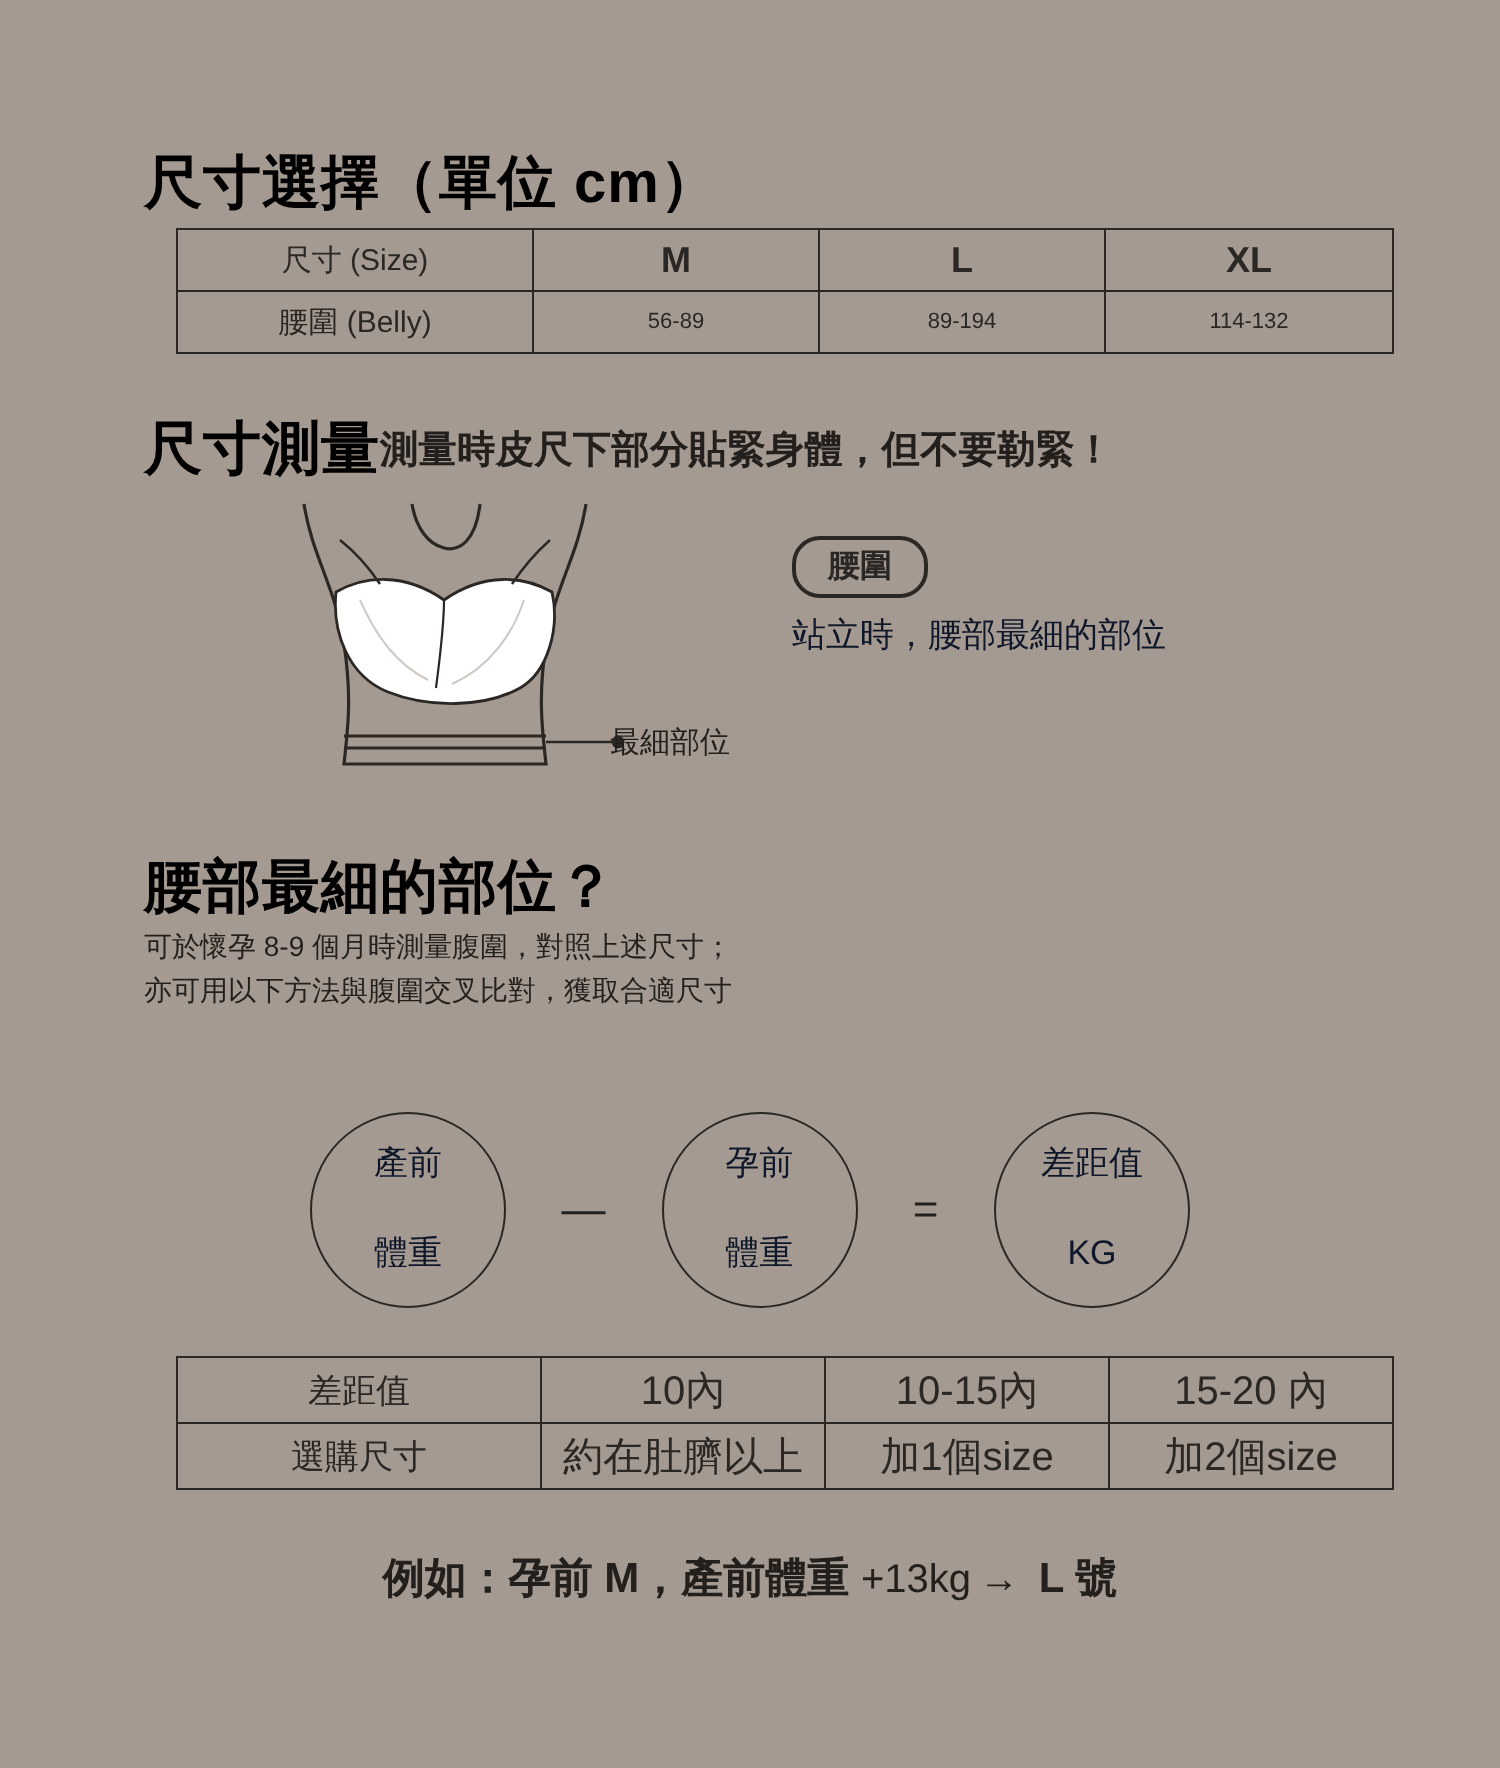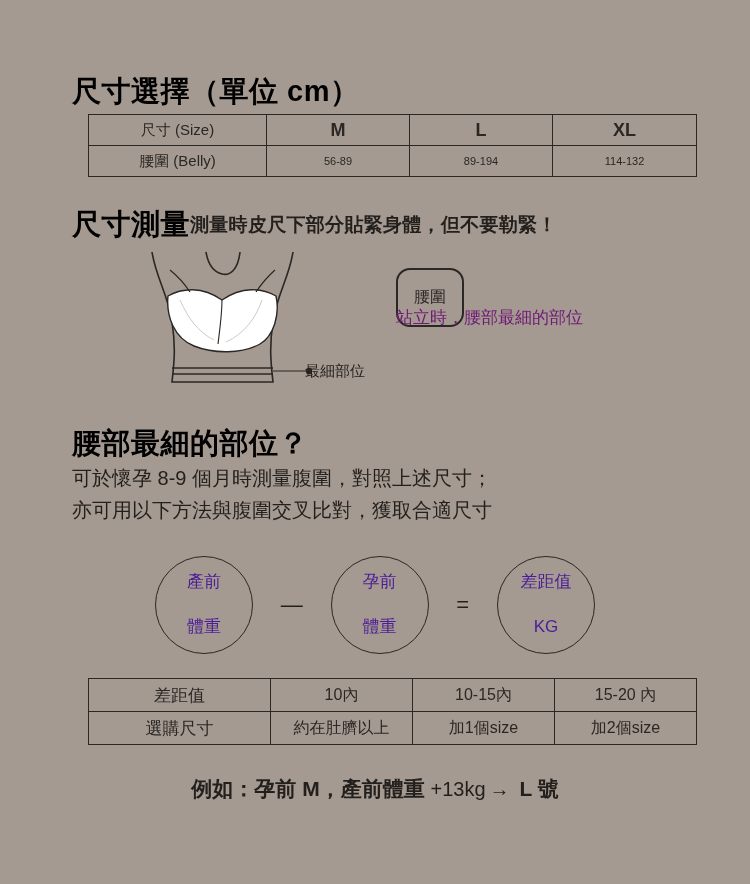--- a/index.html
+++ b/index.html
@@ -93,53 +93,53 @@
     width: 250px;
     height: 150px;
   }
 
   .callout-tag {
     position: absolute;
     left: 396px;
     top: 268px;
     border: 2px solid #2b2724;
     border-radius: 14px;
-    padding: 17px 16px;
+    padding: 3px 16px;
     font-size: 16px;
-    font-weight: normal;
+    font-weight: bold;
     background: transparent;
   }
   .callout-text {
     position: absolute;
     left: 396px;
     top: 305px;
     font-size: 17px;
     line-height: 1.55;
-    color: #701a75;
+    color: #0f172a;
   }
   .thin-label {
     position: absolute;
     left: 305px;
     top: 362px;
     font-size: 15px;
     color: #231f1c;
     font-family: Liberation Serif, serif;
   }
 
   
   .prenatal-title {
     position: absolute;
     left: 72px;
     top: 424px;
   }
   .prenatal-body {
     position: absolute;
     left: 72px;
     top: 462px;
-    font-size: 20px;
+    font-size: 14px;
     line-height: 1.6;
     color: #231f1c;
   }
 
   
   .formula {
     position: absolute;
     left: 155px;
     top: 555px;
     width: 440px;
@@ -153,41 +153,41 @@
     height: 96px;
     border: 1.6px solid #2b2724;
     border-radius: 50%;
     display: flex;
     flex-direction: column;
     align-items: center;
     justify-content: center;
     font-size: 17px;
     line-height: 1.35;
     text-align: center;
-    color: #4c1d95;
+    color: #0f172a;
     gap: 22px;
   }
   .op {
     font-size: 22px;
     color: #231f1c;
     padding: 0 2px;
   }
 
   
   #diff-table {
     position: absolute;
     left: 72px;
     top: 678px;
     width: 608px;
   }
   #diff-table col.c0 { width: 182px; }
   #diff-table col.c1 { width: 142px; }
   #diff-table col.c2 { width: 142px; }
   #diff-table col.c3 { width: 142px; }
-  #diff-table td { height: 32px; font-size: 16px; }
+  #diff-table td { height: 32px; font-size: 20px; }
   #diff-table td.label { font-size: 17px; }
 
   
   .example {
     position: absolute;
     left: 0;
     top: 775px;
     width: 750px;
     text-align: center;
     font-size: 21px;

